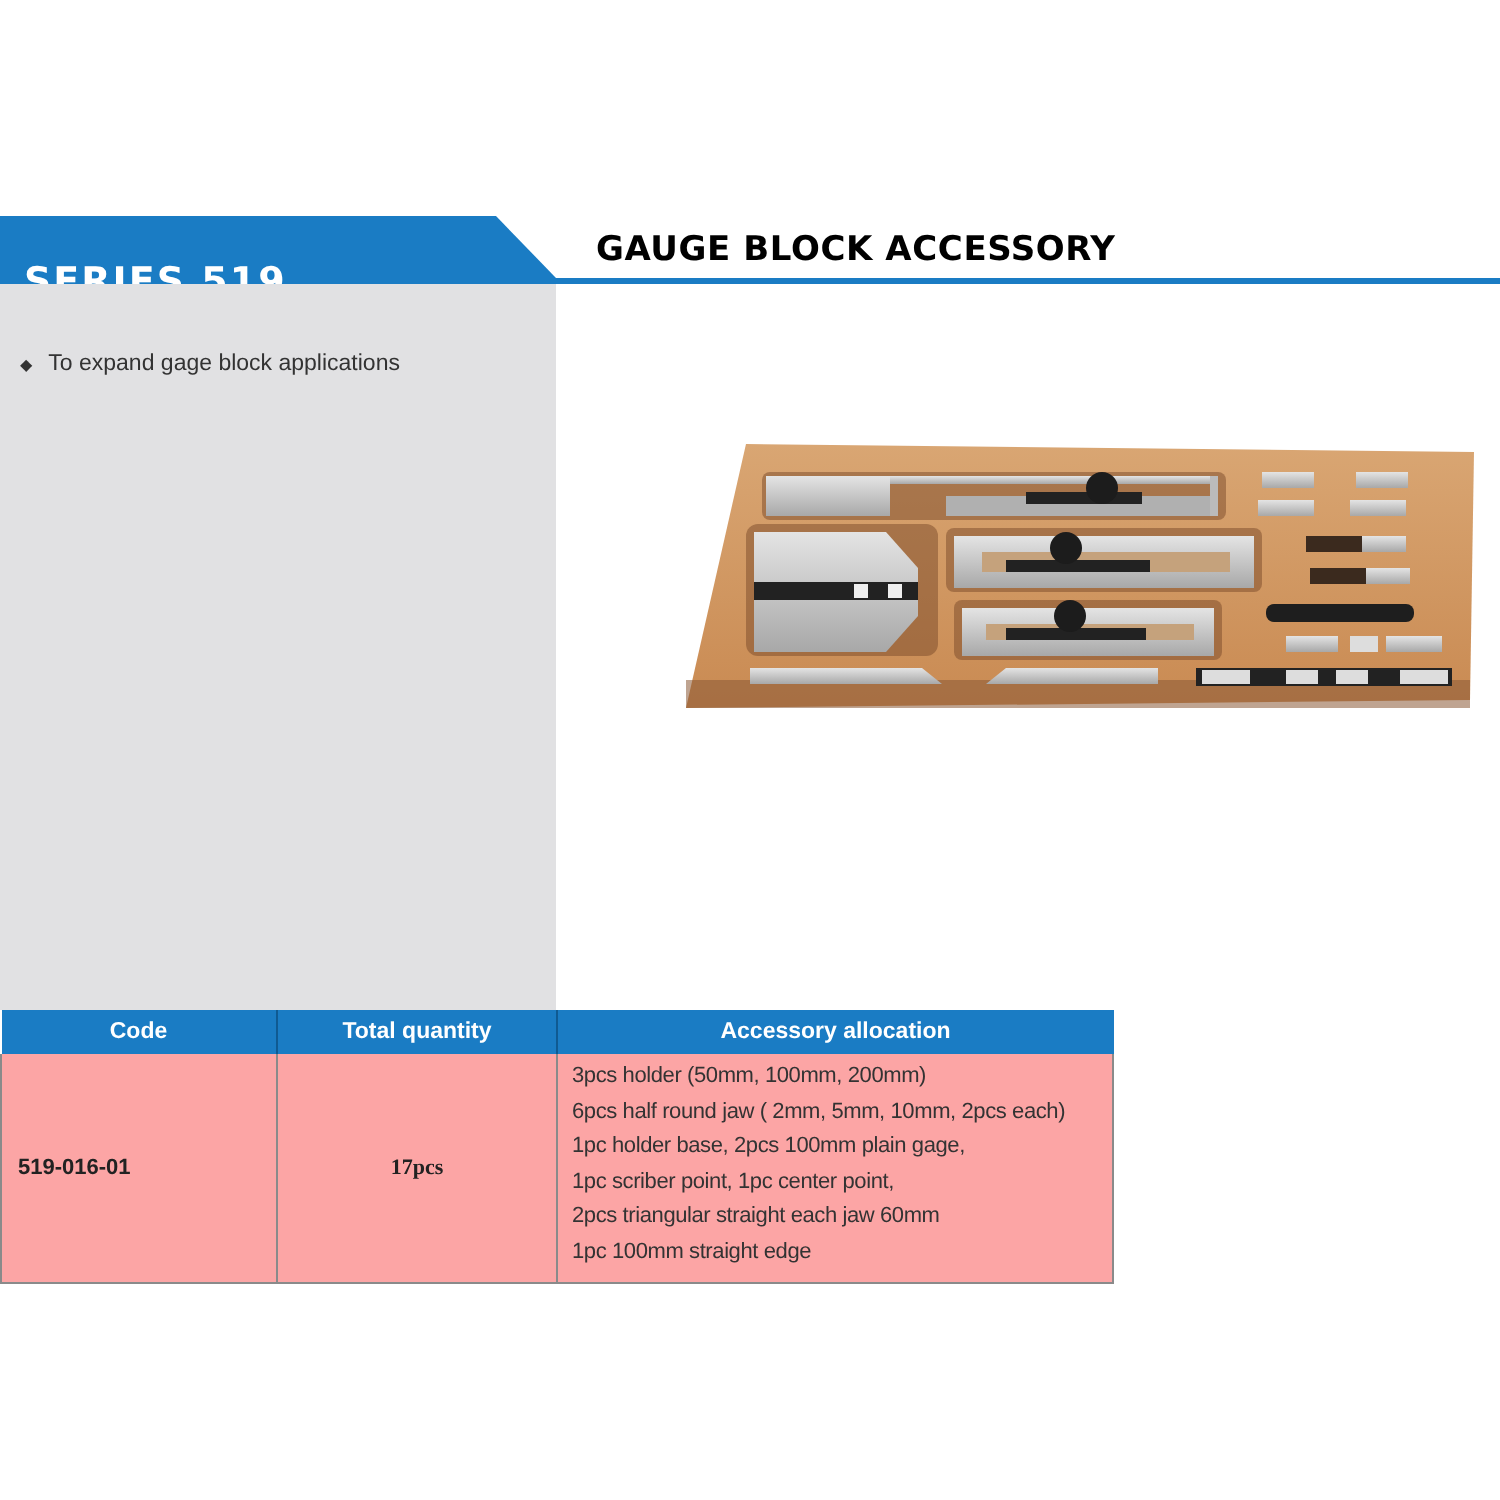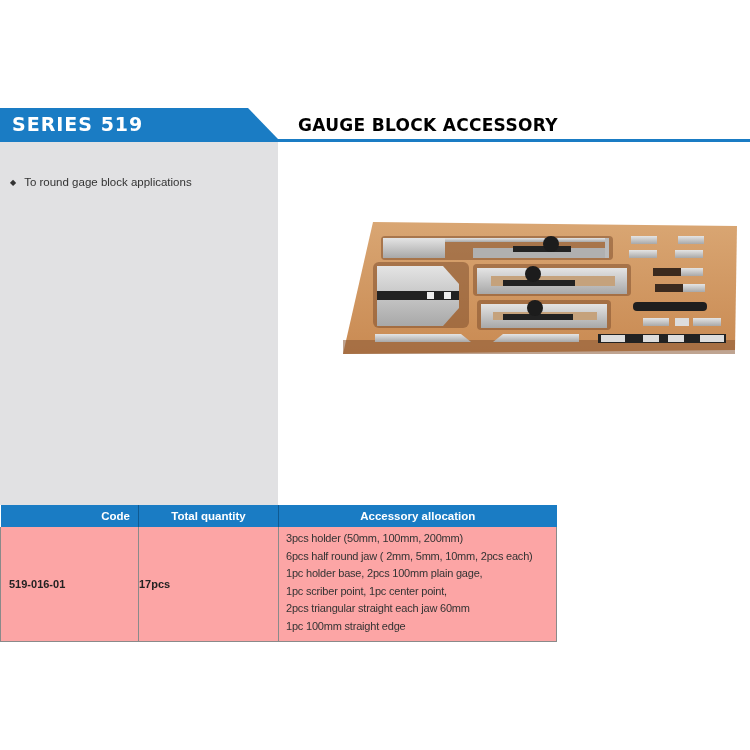--- a/index.html
+++ b/index.html
@@ -4,21 +4,21 @@
 <style>
   * { box-sizing: border-box; margin: 0; padding: 0; }
   html, body { width: 750px; height: 750px; background: #ffffff; overflow: hidden; }
   body { position: relative; font-family: "Liberation Sans", sans-serif; color: #222; }
 
   
   .header { position: absolute; left: 0; top: 108px; width: 750px; height: 34px; }
   .series-tab { position: absolute; left: 0; top: 0; width: 280px; height: 34px; }
   .series-tab svg { position: absolute; left: 0; top: 0; }
   .series-label {
-    position: absolute; left: 12px; top: 5px;
+    position: absolute; left: 12px; top: 22px;
     font-family: "DejaVu Sans", sans-serif; font-weight: bold; font-size: 19px;
     color: #ffffff; letter-spacing: 1px;
   }
   .header-rule { position: absolute; left: 278px; top: 31px; width: 472px; height: 3px; background: #1a7cc4; }
   .page-title {
     position: absolute; left: 298px; top: 7px;
     font-family: "DejaVu Sans", sans-serif; font-weight: bold; font-size: 17px;
     color: #000000; letter-spacing: 0.3px;
   }
 
@@ -30,47 +30,47 @@
   
   .product { position: absolute; left: 343px; top: 222px; width: 394px; height: 140px; }
 
   
   .spec-table { position: absolute; left: 0; top: 505px; width: 557px; border-collapse: collapse; font-size: 11px; }
   .spec-table th {
     background: #1a7cc4; color: #fff; height: 22px; font-weight: bold; font-size: 11.5px;
     border-right: 1px solid #0f5a92; padding: 0 8px;
   }
   .spec-table th:last-child { border-right: none; }
-  .spec-table th.c-code { text-align: right; width: 138px; }
+  .spec-table th.c-code { text-align: center; width: 138px; }
   .spec-table th.c-qty { text-align: center; width: 140px; }
   .spec-table th.c-alloc { }
   .spec-table td { border: 1px solid #8a8a8a; border-top: none; vertical-align: middle; background: #fca5a5; }
   .spec-table td.code { font-weight: bold; padding-left: 8px; }
-  .spec-table td.qty { font-weight: bold; text-align: left; }
+  .spec-table td.qty { font-weight: bold; text-align: center; font-family: Liberation Serif, serif; }
   .spec-table td.alloc { padding: 3px 6px 5px 7px; line-height: 17.6px; color: #333; font-size: 11px; letter-spacing: -0.2px; }
   .alloc-line { display: block; white-space: nowrap; }
 </style>
 </head>
 <body>
 
 <div class="header">
   <div class="series-tab">
     <svg width="280" height="34">
       <polygon points="0,0 248,0 278,31 278,34 0,34" fill="#1a7cc4"></polygon>
     </svg>
     <span class="series-label">SERIES 519</span>
   </div>
   <div class="header-rule"></div>
   <span class="page-title">GAUGE BLOCK ACCESSORY</span>
 </div>
 
 <div class="side-panel">
   <div class="feature">
     <span class="bullet">◆</span>
-    <span>To round gage block applications</span>
+    <span>To expand gage block applications</span>
   </div>
 </div>
 
 <div class="product">
   <svg width="394" height="140" viewBox="0 0 394 140">
     <defs>
       <linearGradient id="wood" x1="0" y1="0" x2="0" y2="1">
         <stop offset="0" stop-color="#d9a673"></stop>
         <stop offset="1" stop-color="#c98a52"></stop>
       </linearGradient>

